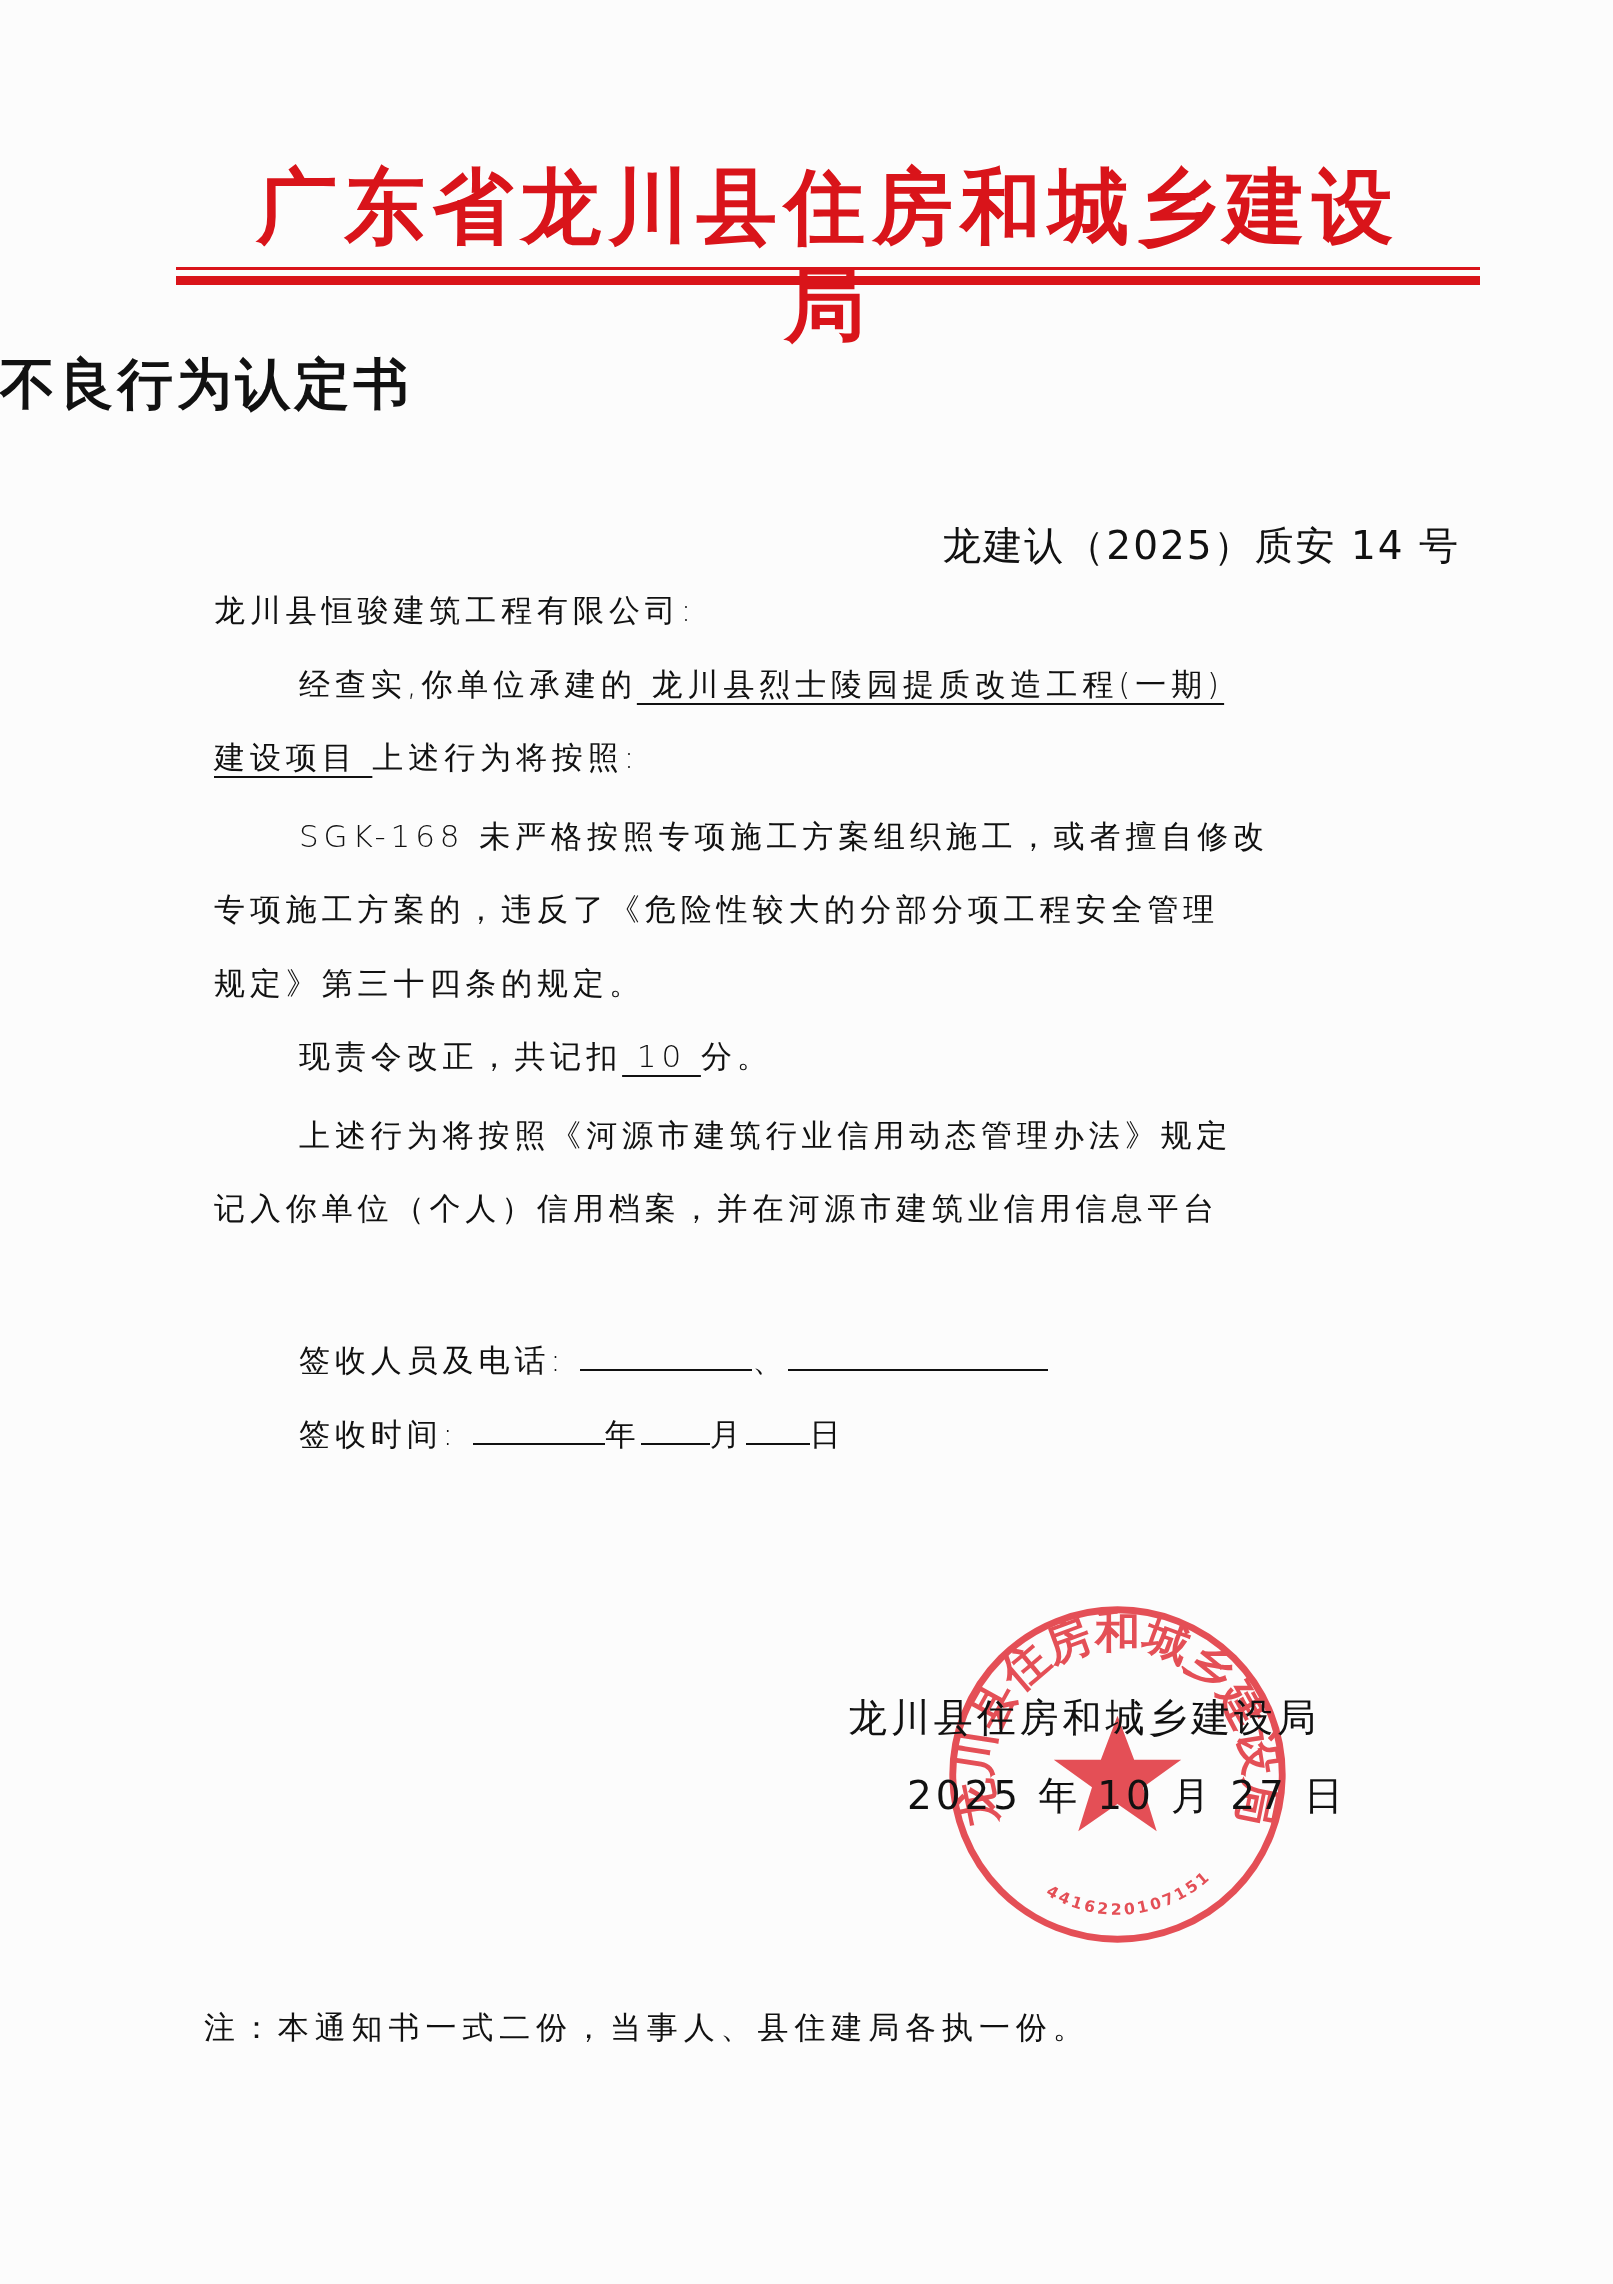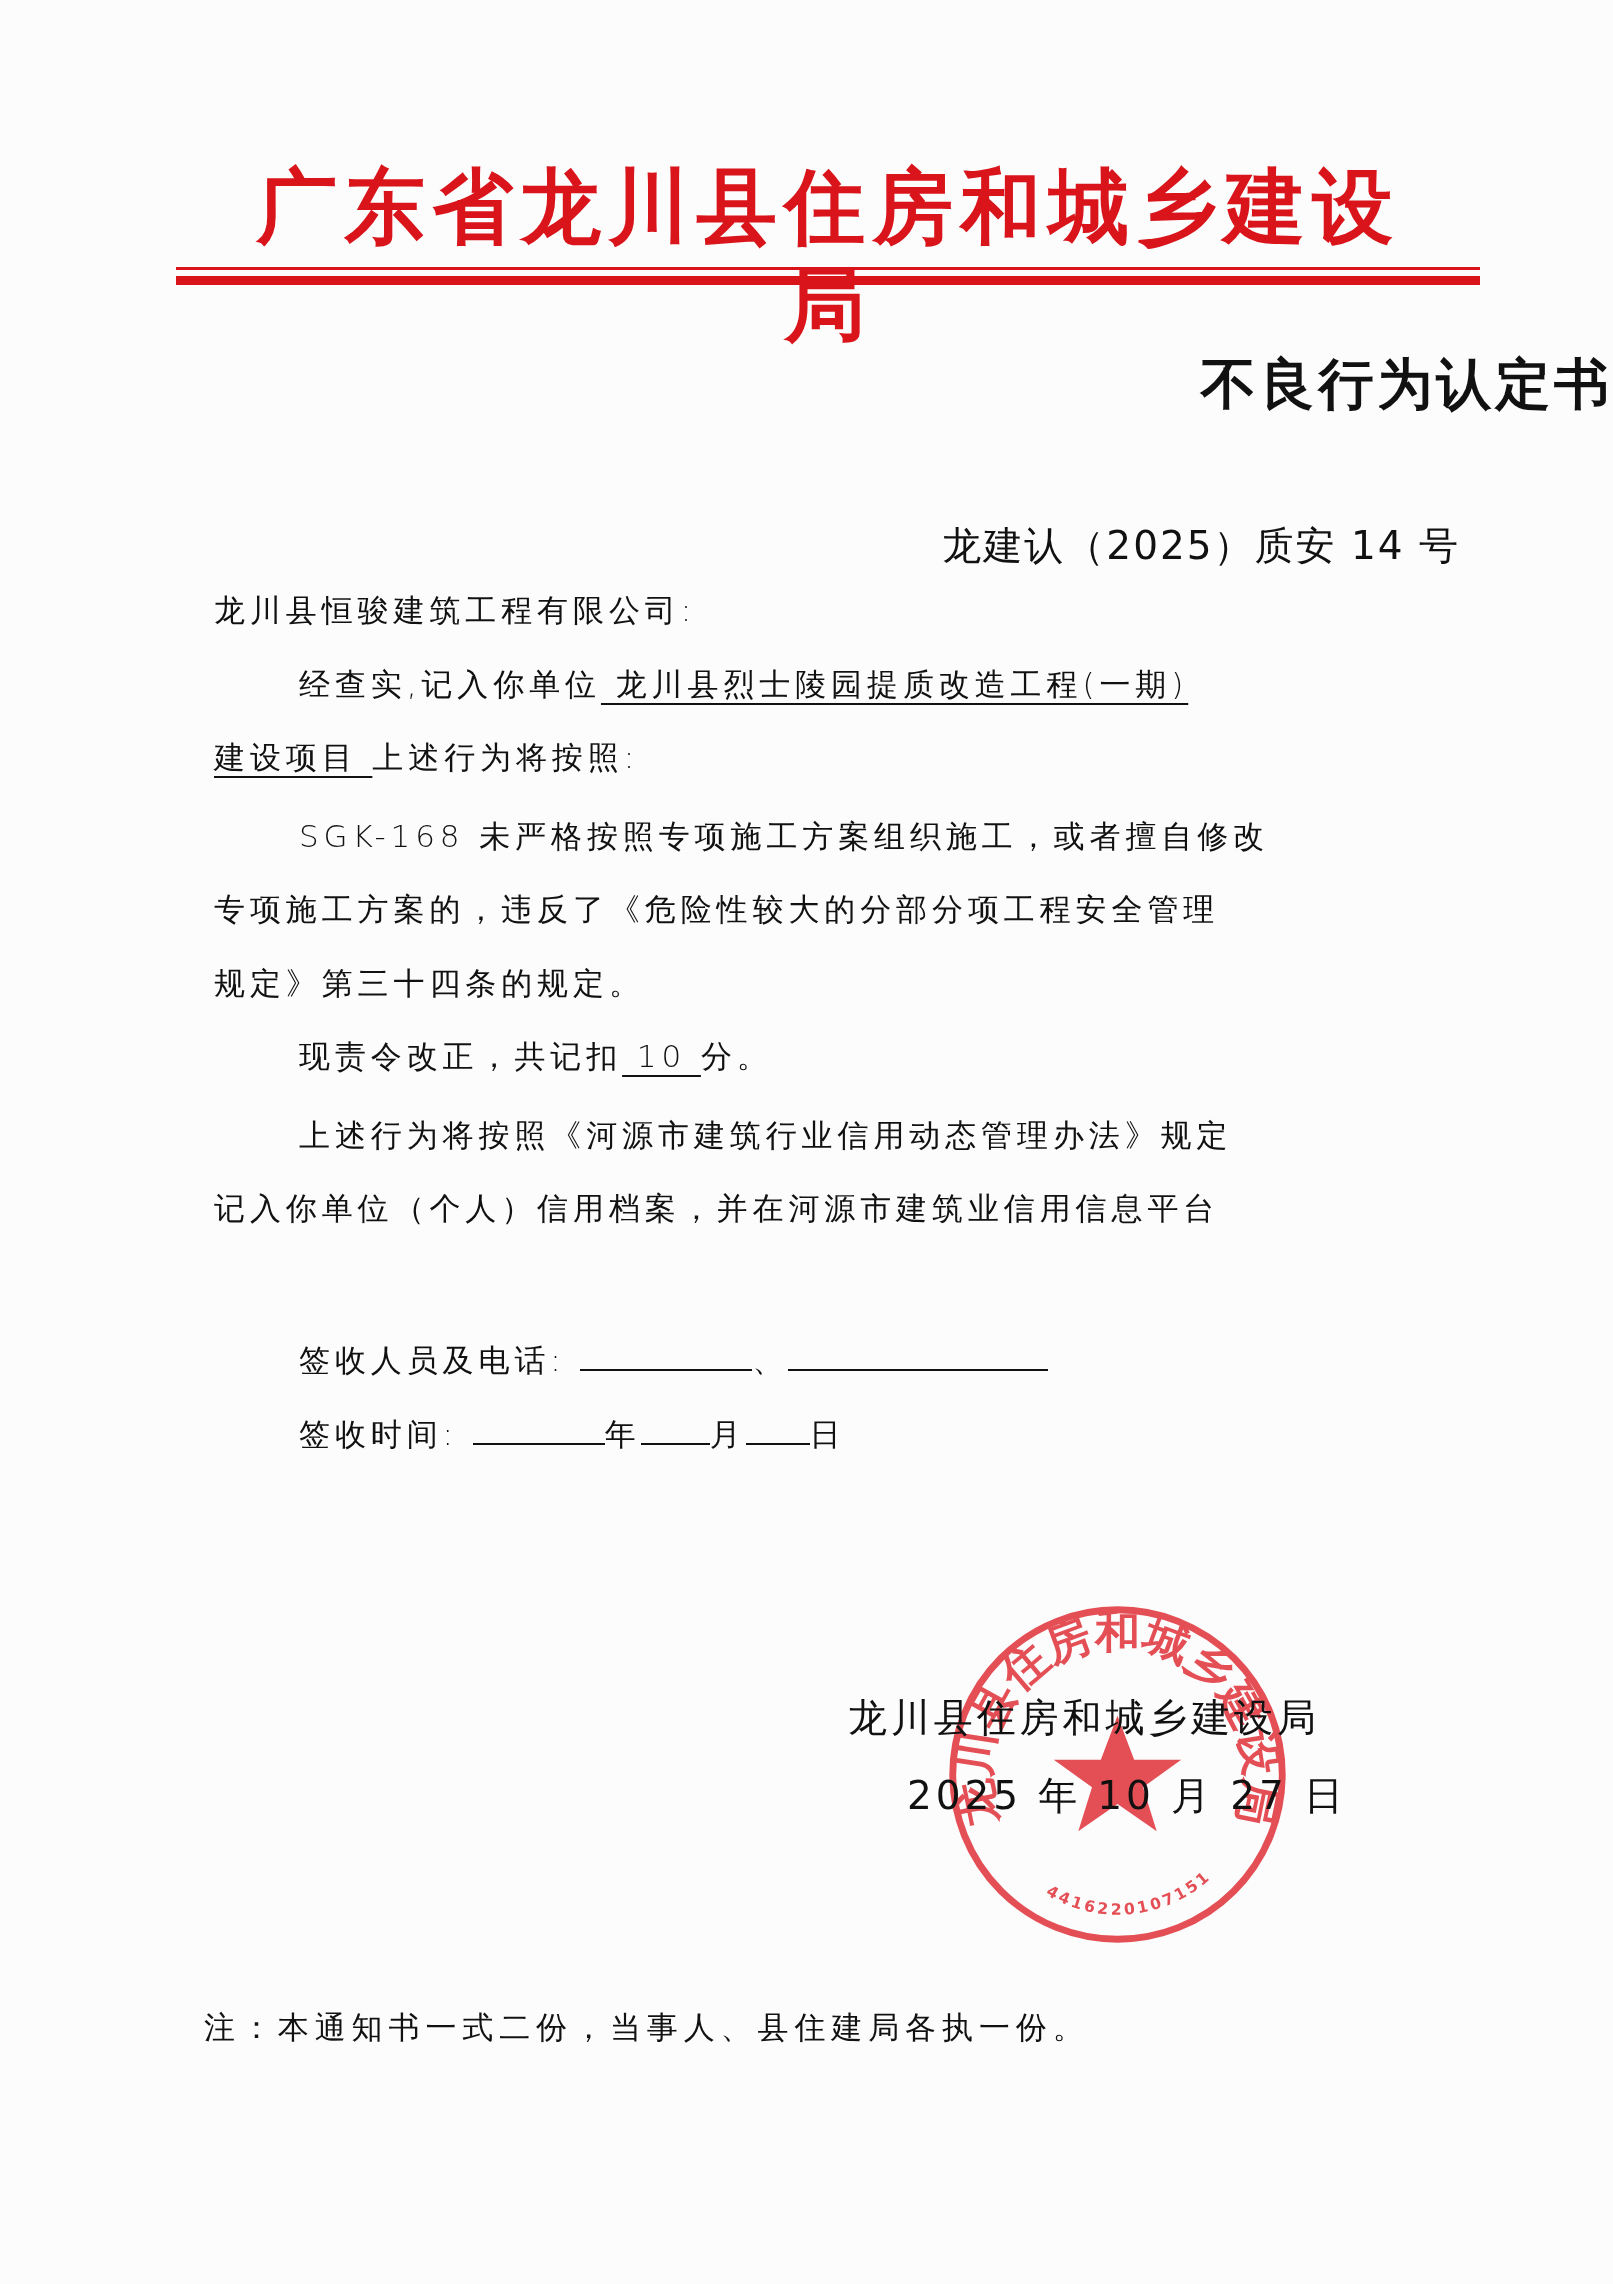--- a/index.html
+++ b/index.html
@@ -10,21 +10,21 @@
   .page { position: absolute; left: 0; top: 0; width: 1613px; height: 2285px; background: #fcfcfc; padding-left: 48px; }
   .letterhead {
     position: absolute; left: 206px; top: 157px; width: 1245px; text-align: center;
     font-family: "DejaVu Serif", serif; font-weight: bold; color: #d9141a;
     font-size: 82px; letter-spacing: 7.8px; line-height: 98px;
     transform: scaleX(0.98);
   }
   .rule-thin { position: absolute; left: 176px; top: 267px; width: 1304px; height: 2.9px; background: #d9141a; }
   .rule-thick { position: absolute; left: 176px; top: 276px; width: 1304px; height: 8.8px; background: #d9141a; }
   .doc-title {
-    position: absolute; left: 0; top: 348px; width: 1613px; text-align: right;
+    position: absolute; left: 0; top: 348px; width: 1613px; text-align: left;
     font-family: "DejaVu Sans", sans-serif; font-weight: bold; font-size: 55px; letter-spacing: 3.9px;
   }
   .doc-number {
     position: absolute; right: 201px; top: 519px; font-size: 39px; letter-spacing: 2px;
     font-family: "DejaVu Sans", sans-serif;
   }
   .para { position: absolute; font-size: 31px; letter-spacing: 4.9px; line-height: 74px; font-family: "DejaVu Sans", sans-serif; font-weight: 300; }
   .u { text-decoration: underline; text-underline-offset: 7.8px; text-decoration-thickness: 2px; }
   .blank { display: inline-block; border-bottom: 2px solid #111; height: 33px; vertical-align: baseline; }
   .sig { position: absolute; font-size: 39px; letter-spacing: 3.9px; font-family: "DejaVu Sans", sans-serif; z-index: 3; }
@@ -38,21 +38,21 @@
   <div class="letterhead">广东省龙川县住房和城乡建设局</div>
   <div class="rule-thin"></div>
   <div class="rule-thick"></div>
 
   <div class="doc-title">不良行为认定书</div>
   <div class="doc-number">龙建认（2025）质安 14 号</div>
 
   <div class="para" style="left:214px; top:573px;">龙川县恒骏建筑工程有限公司:</div>
 
   <div class="para" style="left:299px; top:647px;">
-    <span>经查实,记入你单位</span><span class="u"> 龙川县烈士陵园提质改造工程(一期)</span>
+    <span>经查实,你单位承建的</span><span class="u"> 龙川县烈士陵园提质改造工程(一期)</span>
   </div>
   <div class="para" style="left:214px; top:720px;">
     <span class="u">建设项目 </span><span>上述行为将按照:</span>
   </div>
 
   <div class="para" style="left:299px; top:799px;">SGK-168 未严格按照专项施工方案组织施工，或者擅自修改</div>
   <div class="para" style="left:214px; top:946px;">规定》第三十四条的规定。</div>
   <div class="para" style="left:214px; top:872px;">专项施工方案的，违反了《危险性较大的分部分项工程安全管理</div>
 
   <div class="para" style="left:299px; top:1019px;">

